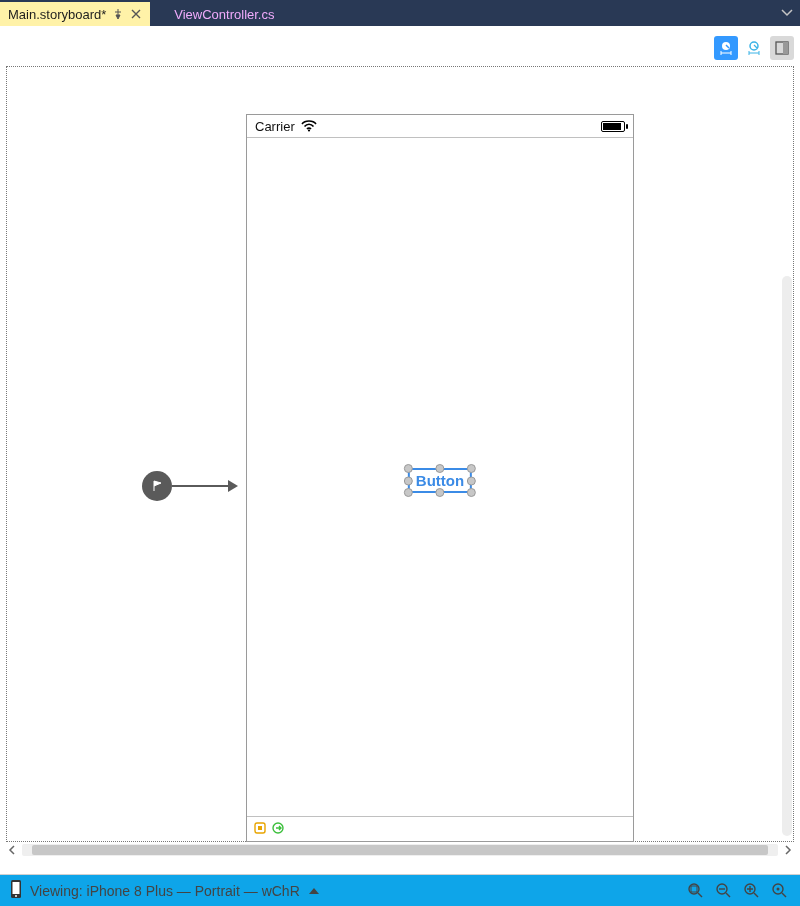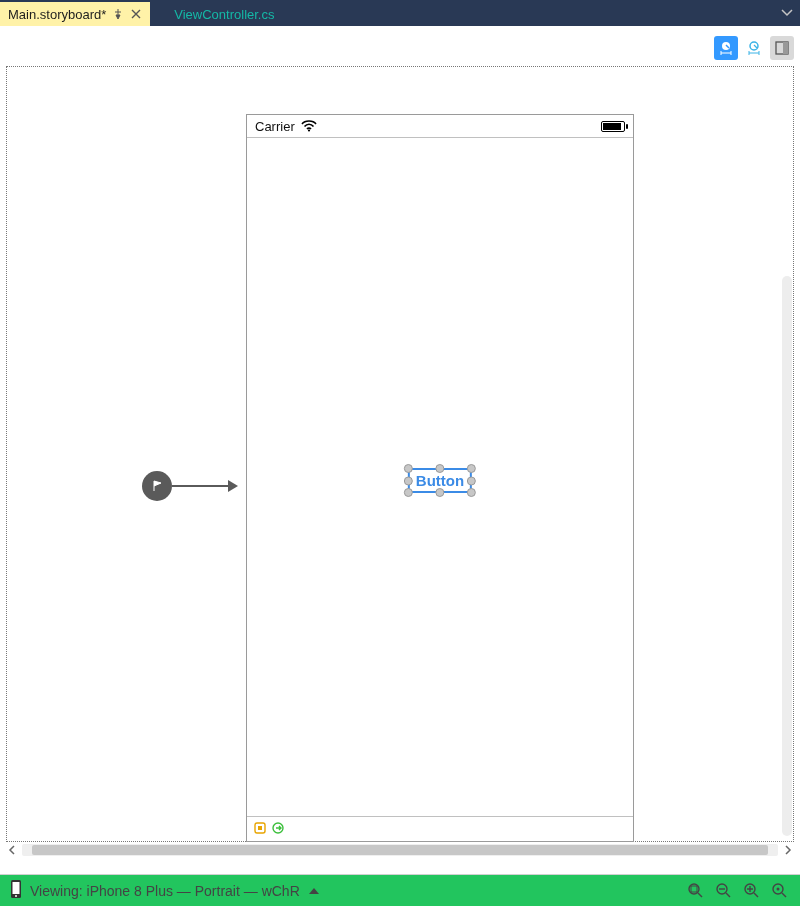--- a/index.html
+++ b/index.html
@@ -20,21 +20,21 @@
     padding-left: 0;
     position: relative;
     gap: 16px;
   }
   .tab {
     display: flex;
     align-items: center;
     height: 24px;
     padding: 0 8px;
     margin-right: 0;
-    color: #14b8a6;
+    color: #f0abfc;
     cursor: pointer;
     gap: 6px;
     white-space: nowrap;
   }
   .tab.active {
     background: #fff2a8;
     color: #1e1e1e;
   }
   .tab .pin-icon, .tab .close-icon {
     width: 12px; height: 12px;
@@ -234,21 +234,21 @@
     top: 1px; bottom: 1px;
     background: #c7c7c7;
     border-radius: 2px;
   }
 
   
   .status-strip {
     position: absolute;
     left: 0; right: 0; bottom: 0;
     height: 32px;
-    background: #22c55e;
+    background: #0ea5e9;
     border-top: 1px solid #d0d0d0;
     display: flex;
     align-items: center;
     justify-content: space-between;
     padding: 0 10px;
     color: #444;
     font-size: 14px;
   }
   .status-left { display:flex; align-items:center; gap:8px; }
   .status-right { display:flex; align-items:center; gap:8px; }

